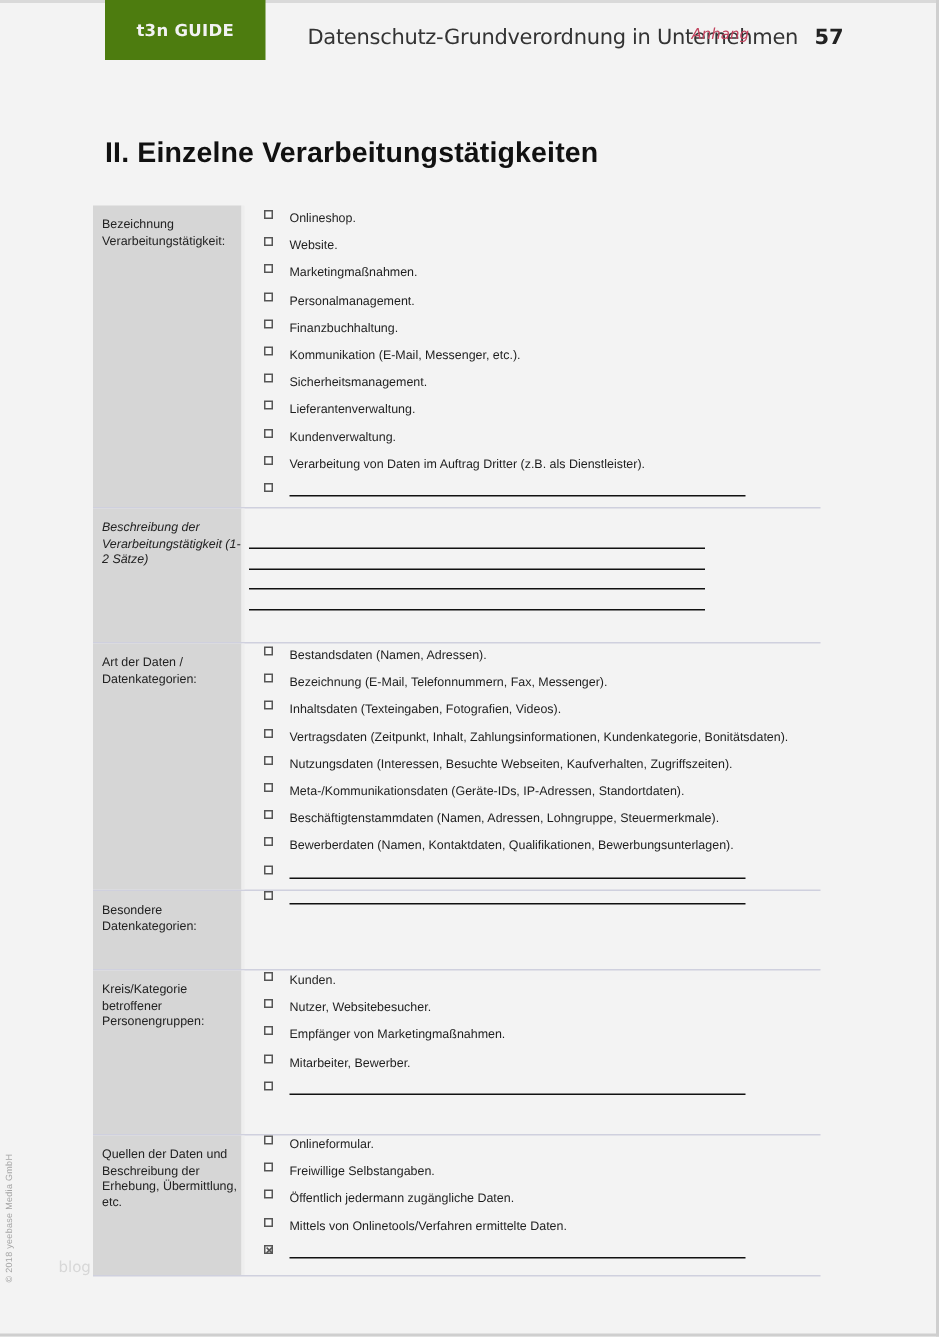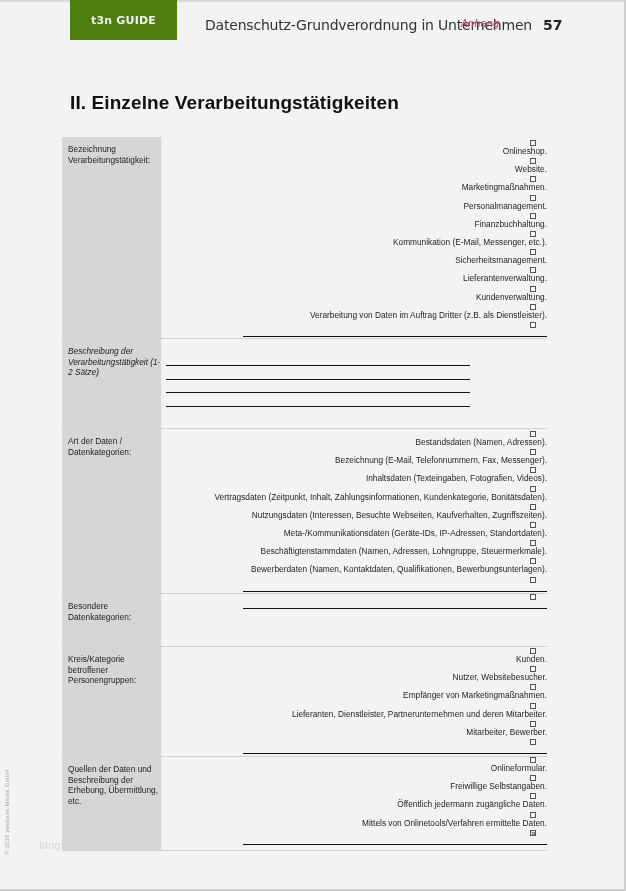--- a/index.html
+++ b/index.html
@@ -47,22 +47,22 @@
   .row-label {
     width:99px; flex:none; background:#d6d6d6;
     font-size:8.3px; line-height:10.5px; color:#222;
     padding:7px 0 0 6px; box-sizing:border-box;
   }
   .row-content {
     flex:1; padding:0 0 0 13px; box-sizing:border-box;
     border-left:2px solid #eeeeee;
   }
   .opt {
-    display:flex; align-items:flex-end; height:18.2px;
-    font-size:8.3px; color:#1e1e1e;flex-direction:column;
+    display:flex; align-items:flex-start; height:18.2px;
+    font-size:8.3px; color:#1e1e1e;
   }
   .box {
     width:6px; height:6px; border:1px solid #555; box-sizing:border-box;
     margin-right:11px; flex:none; background:#fafafa; position:relative;
   }
   .box.checked::before, .box.checked::after {
     content:""; position:absolute; left:0px; top:2px; width:5px; height:1px; background:#555;
   }
   .box.checked::before { transform:rotate(45deg); }
   .box.checked::after { transform:rotate(-45deg); }
@@ -223,24 +223,20 @@
       <div class="opt">
           <span class="box"></span>
           <span>Nutzer, Websitebesucher.</span>
         </div>
       <div class="opt">
           <span class="box"></span>
           <span>Empfänger von Marketingmaßnahmen.</span>
         </div>
       <div class="opt">
           <span class="box"></span>
-          <span>Lieferanten, Dienstleister, Partnerunternehmen und deren Mitarbeiter.</span>
-        </div>
-      <div class="opt">
-          <span class="box"></span>
           <span>Mitarbeiter, Bewerber.</span>
         </div>
       <div class="opt">
           <span class="box"></span>
           <span class="blank-line"></span>
         </div>
     </div>
   </div>
 
   <div class="form-row" style="height:93px;">

